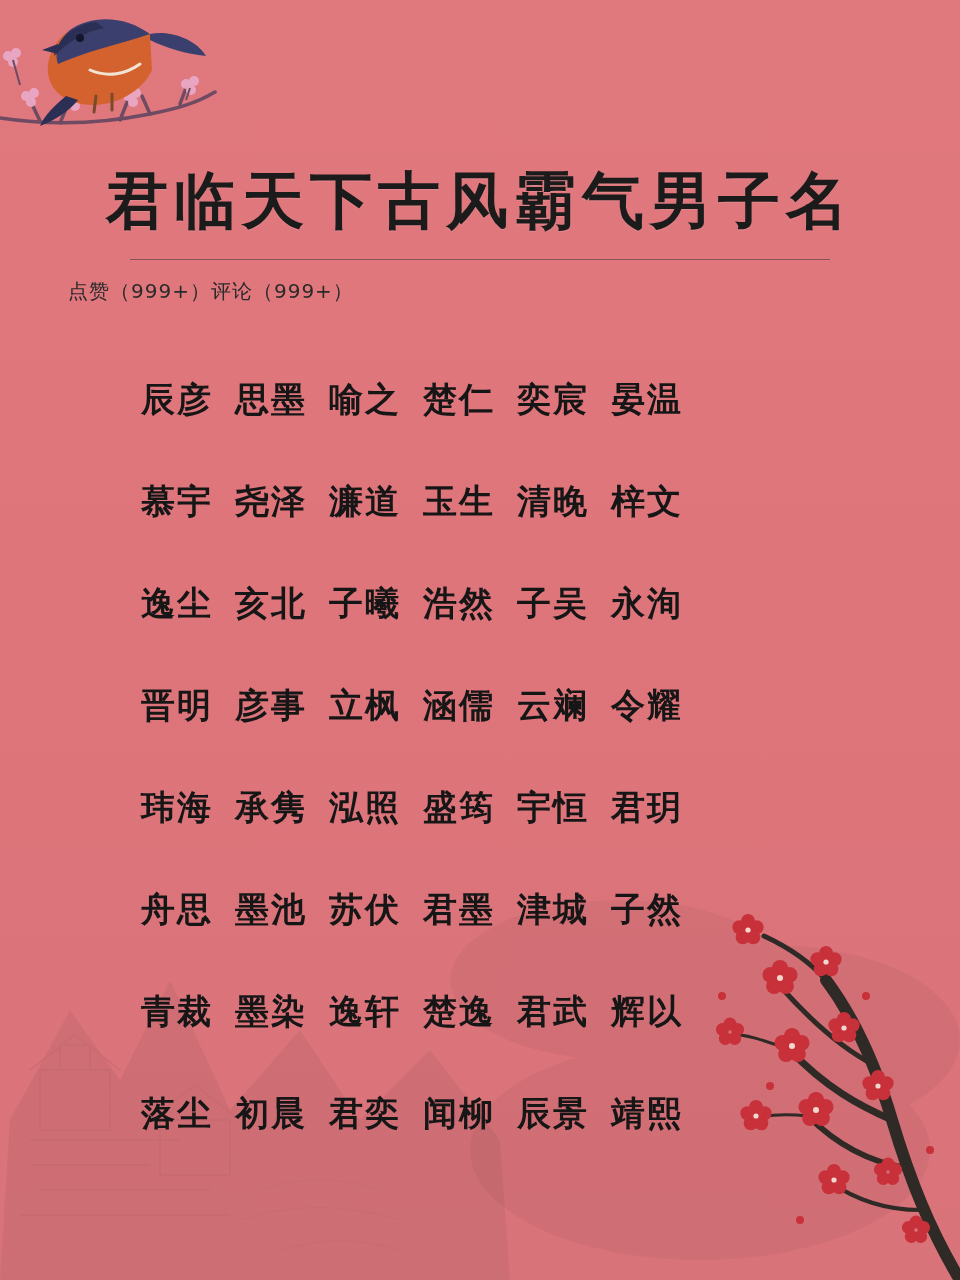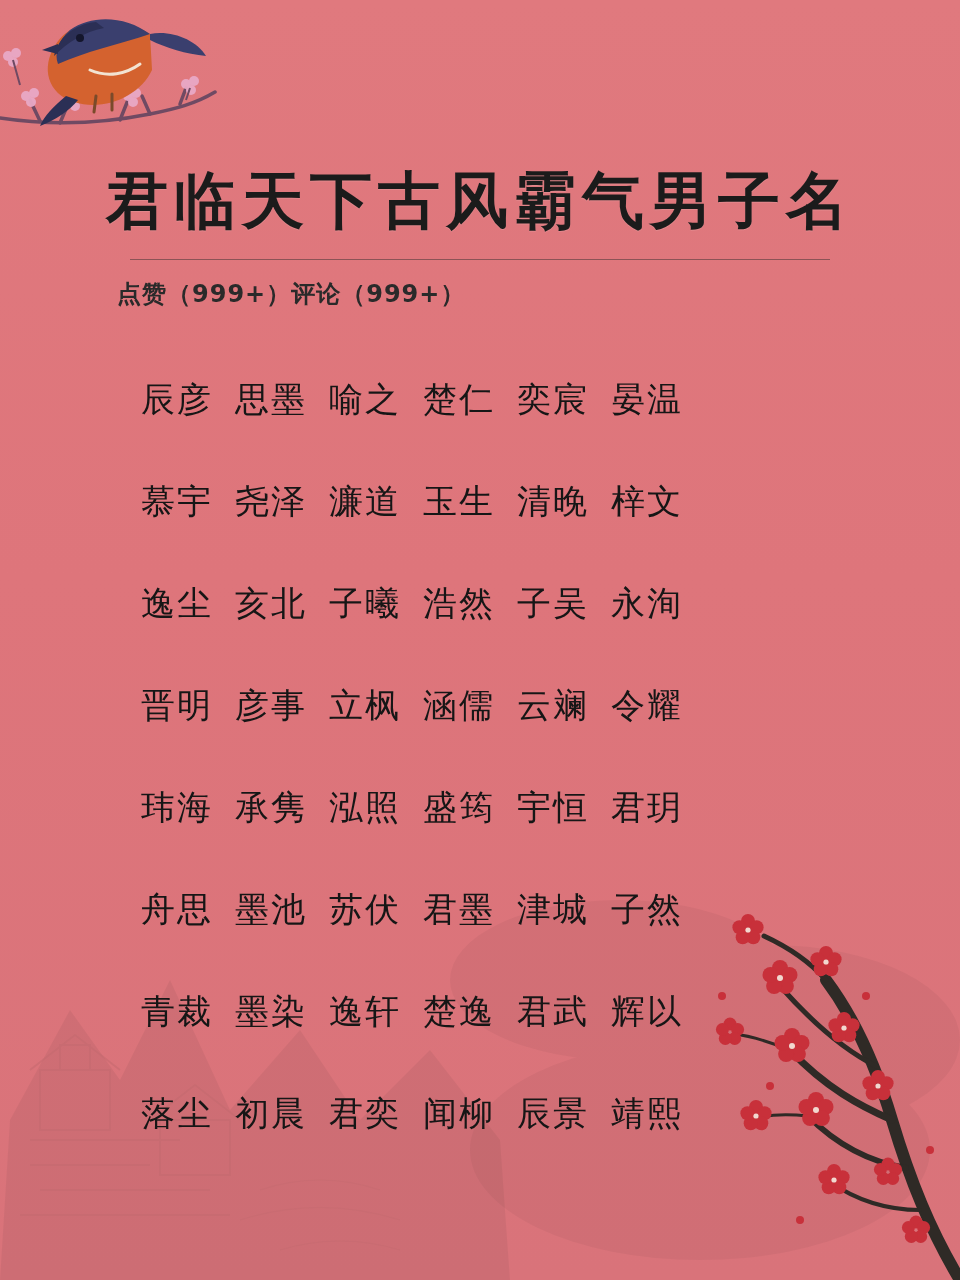--- a/index.html
+++ b/index.html
@@ -81,44 +81,44 @@
     text-shadow: 0 1px 0 rgba(255,255,255,0.12);
   }
   .rule {
     width: 700px;
     height: 1px;
     background: rgba(40, 40, 40, 0.45);
     margin: 24px auto 0 auto;
   }
   .meta {
     margin-top: 18px;
-    font-size: 24px;
+    font-size: 20px;
     color: #2a2a2a;
-    font-weight: 700;
+    font-weight: 400;
     letter-spacing: 1px;
     text-align: left;
-    padding-left: 117px;
+    padding-left: 68px;
   }
 
   
   .name-grid {
     position: absolute;
     left: 130px;
     top: 348px;
     width: 600px;
     display: grid;
     grid-template-columns: repeat(6, 94px);
     grid-auto-rows: 102px;
     align-items: center;
     justify-items: center;
   }
   .name-cell {
     font-family: "DejaVu Serif", "Liberation Serif", serif;
     font-size: 34px;
-    font-weight: 400;
+    font-weight: 700;
     color: #161616;
     letter-spacing: 2px;
     white-space: nowrap;
     line-height: 1;
   }
 </style>
 </head>
 <body>
 
 <div class="poster">

